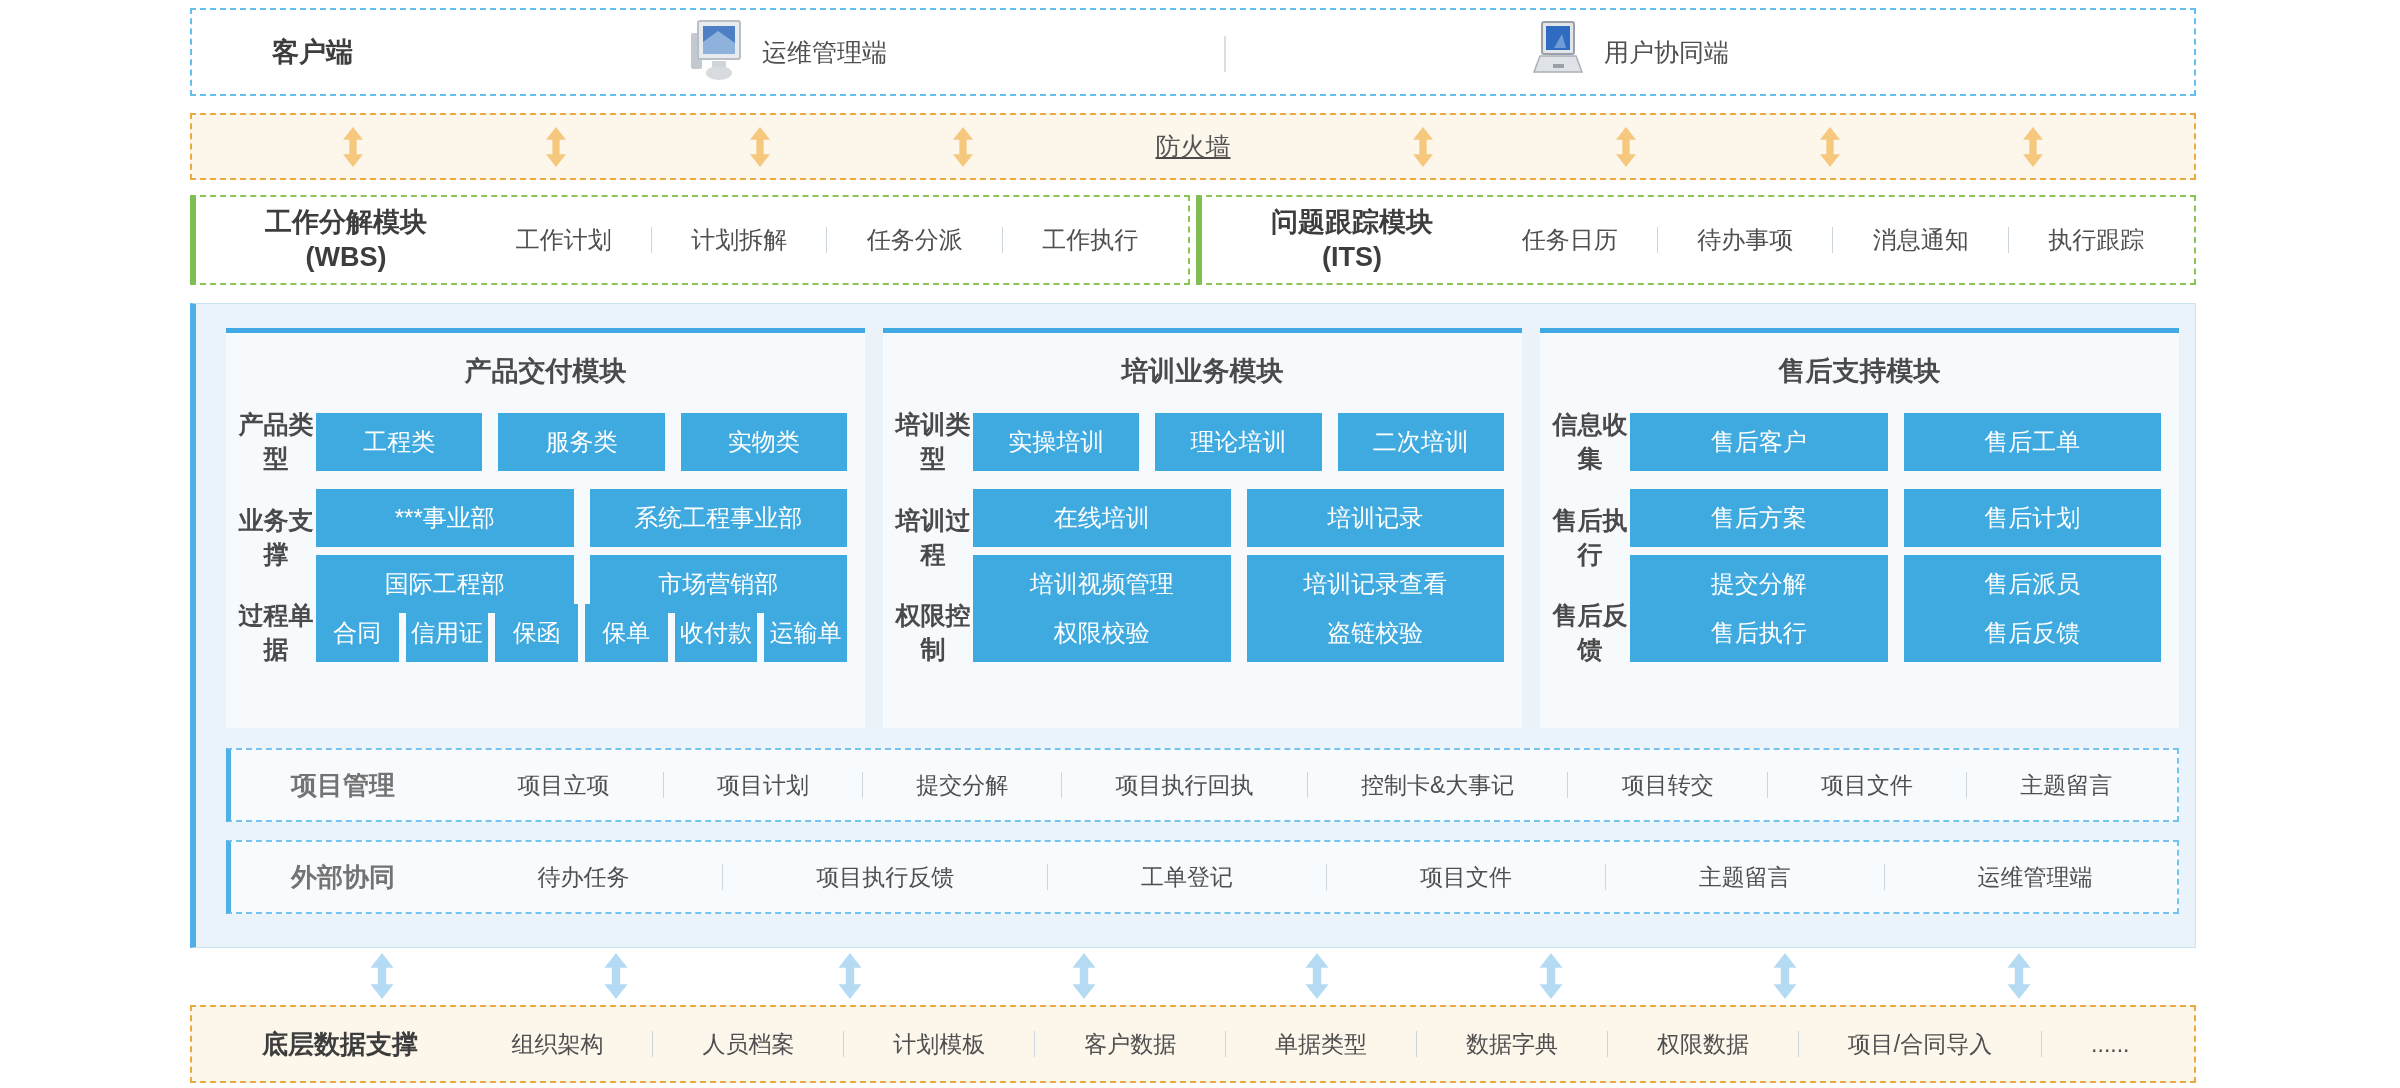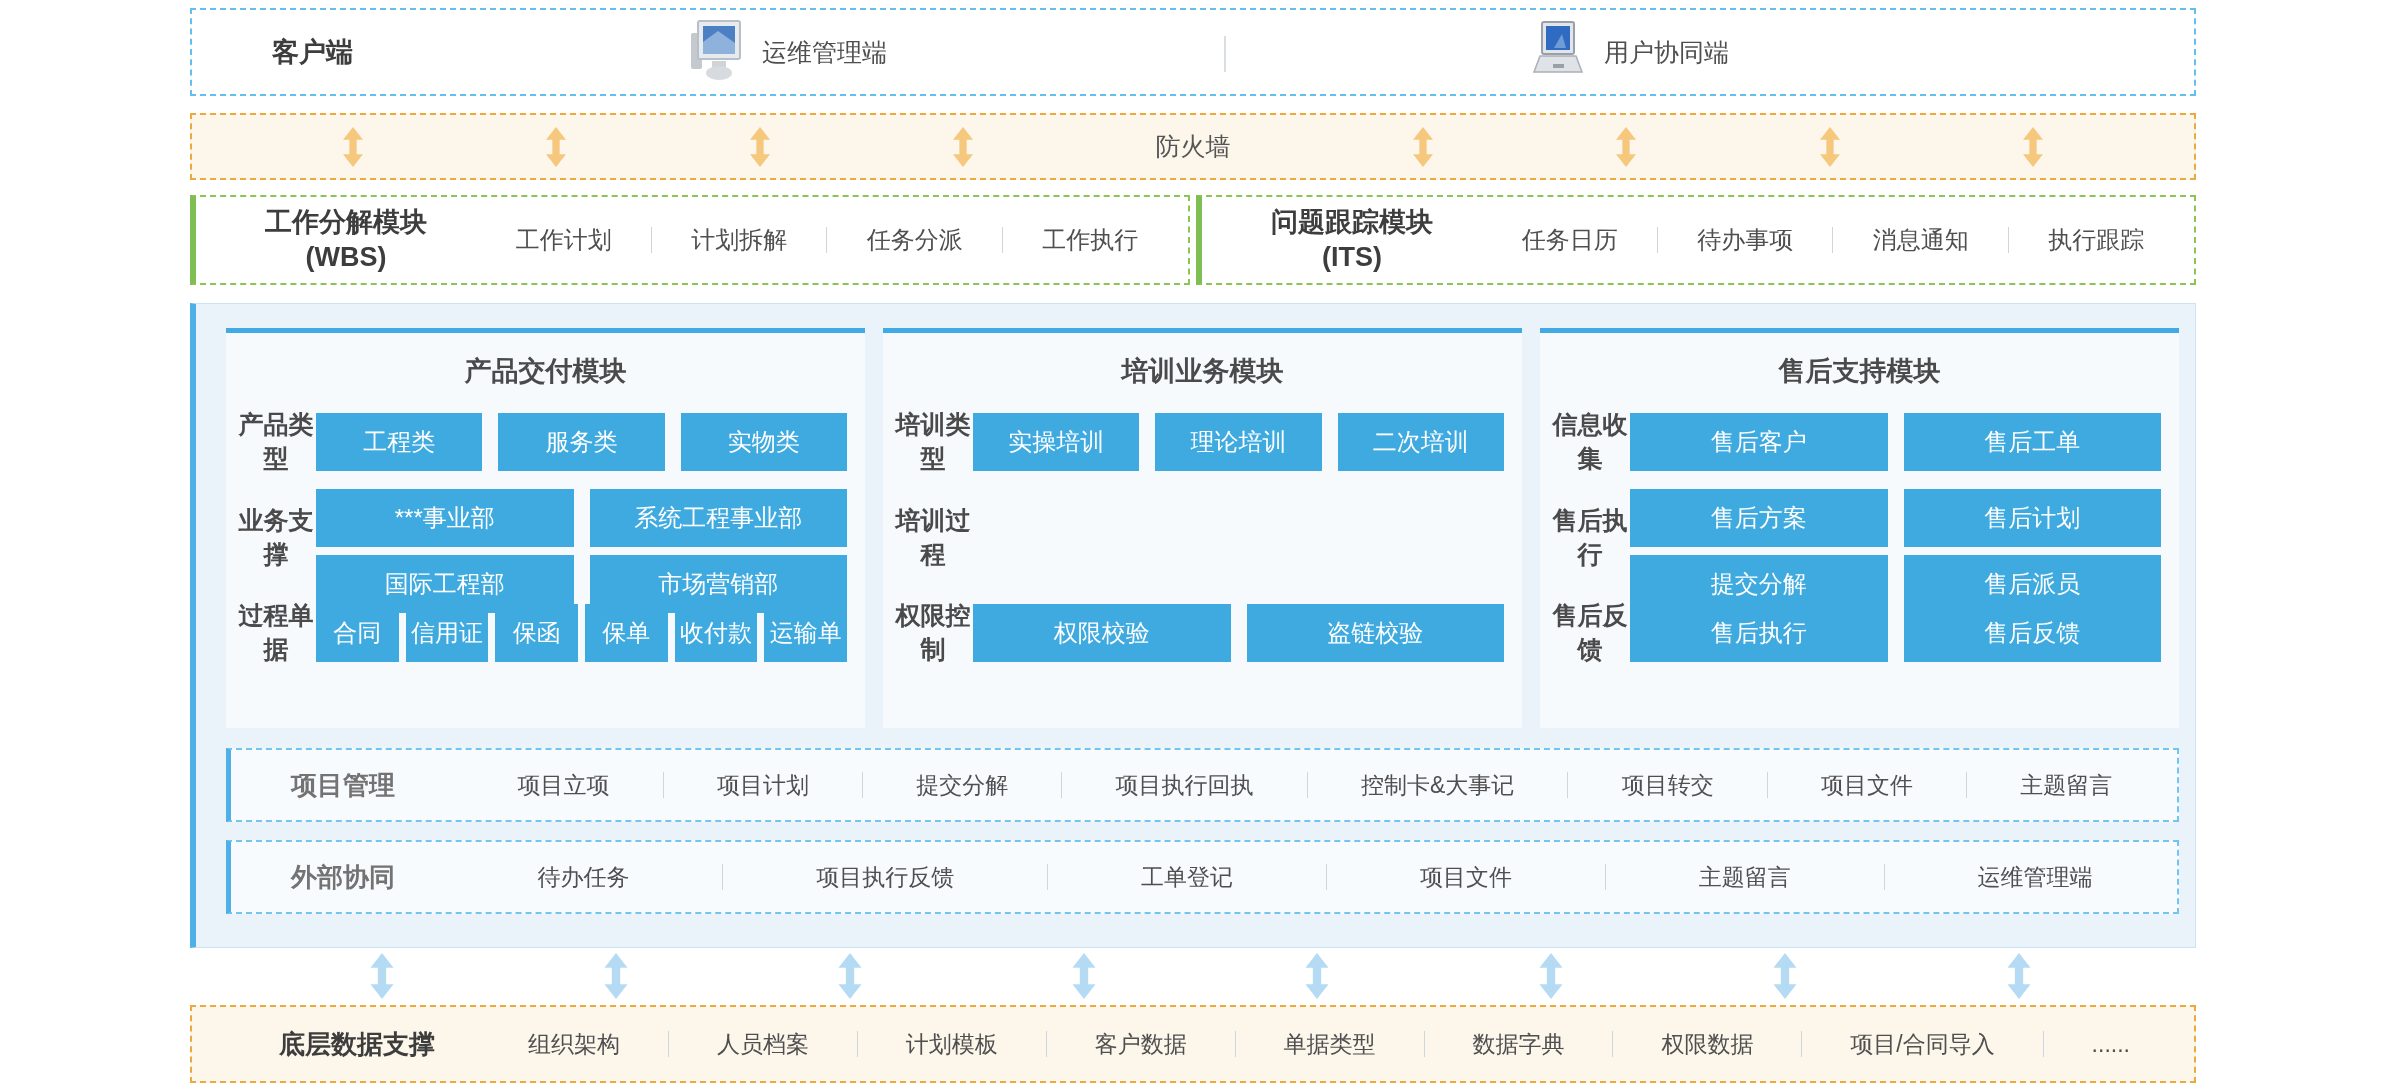--- a/index.html
+++ b/index.html
@@ -12,25 +12,25 @@
   .client-label{position:absolute;left:80px;top:0;height:100%;display:flex;align-items:center;
                 font-size:27px;font-weight:bold;color:#3d3d3d;}
   .client-group{position:absolute;top:0;height:100%;display:flex;align-items:center;gap:18px;}
   .client-group .glabel{font-size:25px;color:#4f4f4f;}
   .g-ops{left:498px;}
   .g-user{left:1338px;}
   .client-divider{position:absolute;left:1032px;top:26px;width:2px;height:36px;background:#d9dee3;}
 
   
   .firewall{top:113px;height:67px;background:#fcf6eb;border:2px dashed #eca93c;
-            display:flex;align-items:center;justify-content:space-between;padding:5px 150px;}
+            display:flex;align-items:center;justify-content:space-between;padding:5px 150px;text-decoration:underline;}
   .fw-label{font-size:25px;color:#555;}
   .updown{display:inline-flex;}
   .bottom-bar{top:1005px;height:78px;background:#fcf6eb;border:2px dashed #eca93c;
-              display:flex;align-items:center;padding-left:17px;}
+              display:flex;align-items:center;}
   .bottom-title{padding-left:70px;width:225px;flex:0 0 auto;font-size:26px;font-weight:bold;color:#3d3d3d;}
   .bar-items{flex:1;display:flex;align-items:center;justify-content:space-around;padding-right:40px;}
   .bar-item{font-size:23px;color:#4f4f4f;}
   .vdiv{width:1px;height:26px;background:#ccd6de;}
 
   
   .mods-row{top:195px;height:90px;display:flex;gap:6px;}
   .mod-box{flex:1;background:#fff;border:2px dashed #8cc455;border-left:6px solid #7fbe53;
            display:flex;align-items:center;box-sizing:border-box;}
   .mod-title{width:300px;flex:0 0 auto;text-align:center;font-size:27px;font-weight:bold;
@@ -219,20 +219,26 @@
         <div class="prow row-h">
           <div class="plabel">培训类型</div>
           <div class="btn-row">
             <div class="nbtn">实操培训</div>
             <div class="nbtn">理论培训</div>
             <div class="nbtn">二次培训</div>
           </div>
         </div>
         <div class="prow grid-h">
           <div class="plabel">培训过程</div>
+          <div class="btn-grid">
+            <div class="nbtn">在线培训</div>
+            <div class="nbtn">培训记录</div>
+            <div class="nbtn">培训视频管理</div>
+            <div class="nbtn">培训记录查看</div>
+          </div>
         </div>
         <div class="prow row-h">
           <div class="plabel">权限控制</div>
           <div class="btn-row">
             <div class="nbtn">权限校验</div>
             <div class="nbtn">盗链校验</div>
           </div>
         </div>
       </div>
 

